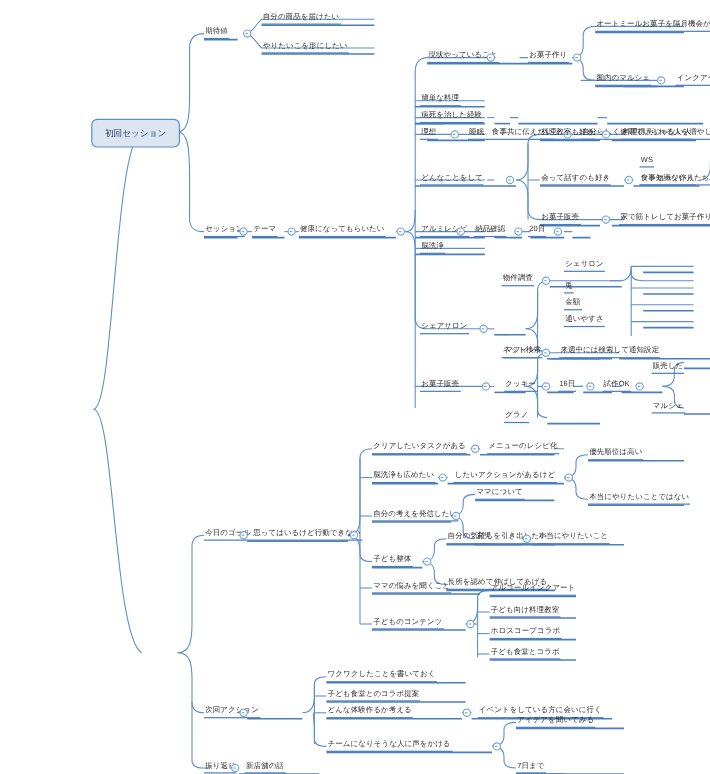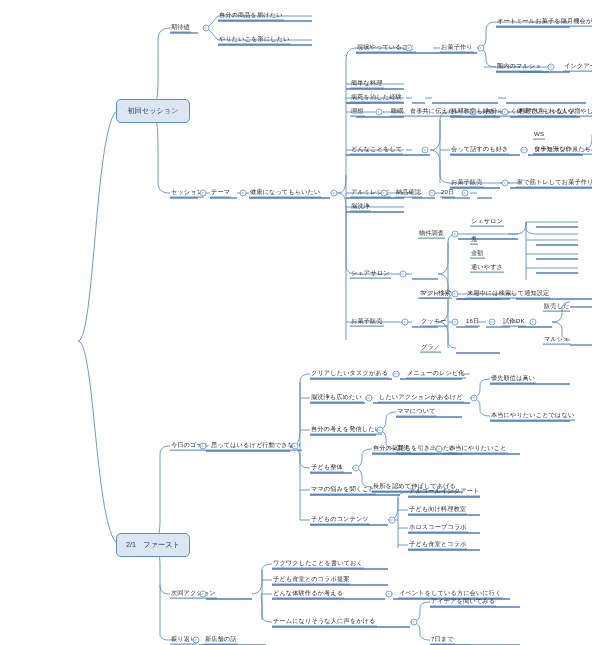--- a/index.html
+++ b/index.html
@@ -6,21 +6,21 @@
   body{width:592px;height:645px;overflow:hidden;font-family:"Liberation Sans","DejaVu Sans",sans-serif;}
   #canvas{position:relative;width:592px;height:645px;}
   #wires{position:absolute;left:0;top:0;width:592px;height:645px;pointer-events:none;}
   .node{position:absolute;white-space:nowrap;font-size:6.2px;color:#2b2b2b;
         line-height:1;letter-spacing:0.1px;transform:translateY(-50%);}
   .node .t{display:block;padding:0 1px 1.6px 1px;}
   .root{position:absolute;background:#dce6f2;border:1.6px solid #4a7ebb;border-radius:7px;
         display:flex;align-items:center;justify-content:center;color:#1f3864;font-weight:bold;
         font-size:9.5px;box-shadow:0 0 0 0.6px #9cb9dd inset;}
   .topic{position:absolute;background:#dce6f2;border:1.2px solid #5b8fc9;border-radius:5px;
-         display:flex;align-items:center;justify-content:center;color:#1f3864;font-size:7.2px;margin-left:40px;}
+         display:flex;align-items:center;justify-content:center;color:#1f3864;font-size:7.2px;}
   .collapse{position:absolute;width:5px;height:5px;border:0.8px solid #7aa7d9;border-radius:50%;
             background:#ffffff;transform:translate(-50%,-50%);}
   .collapse:after{content:"";position:absolute;left:1px;top:1.9px;width:2.4px;height:0.8px;background:#7aa7d9;}
 </style>
 </head>
 <body>
 
 <div id="canvas">
 
   <svg id="wires" viewBox="0 0 592 645">
@@ -227,23 +227,20 @@
       <path d="M430 645 L470 645"></path>
       <path d="M199 645 L266 645"></path>
       <path d="M206 599 L252 599"></path>
     </g>
   </svg>
 
 
   <div class="topic" style="left:76px;top:99px;width:72px;height:22px;">
     <span>初回セッション</span>
   </div>
-  <div class="topic" style="left:76px;top:533px;width:72px;height:22px;">
-    <span>2/1　ファースト</span>
-  </div>
 
   <div class="node" style="left:170px;top:28px;">
       <span class="t" style="border-bottom: 1.2px solid rgb(74, 126, 187);">期待値</span>
     </div>
   <div class="collapse" style="left:206px;top:28px;"></div>
   <div class="node" style="left:218px;top:16px;">
       <span class="t" style="border-bottom: 1.2px solid rgb(74, 126, 187);">自分の商品を届けたい</span>
     </div>
   <div class="node" style="left:218px;top:40px;">
       <span class="t" style="border-bottom: 1.2px solid rgb(74, 126, 187);">やりたいこを形にしたい</span>

